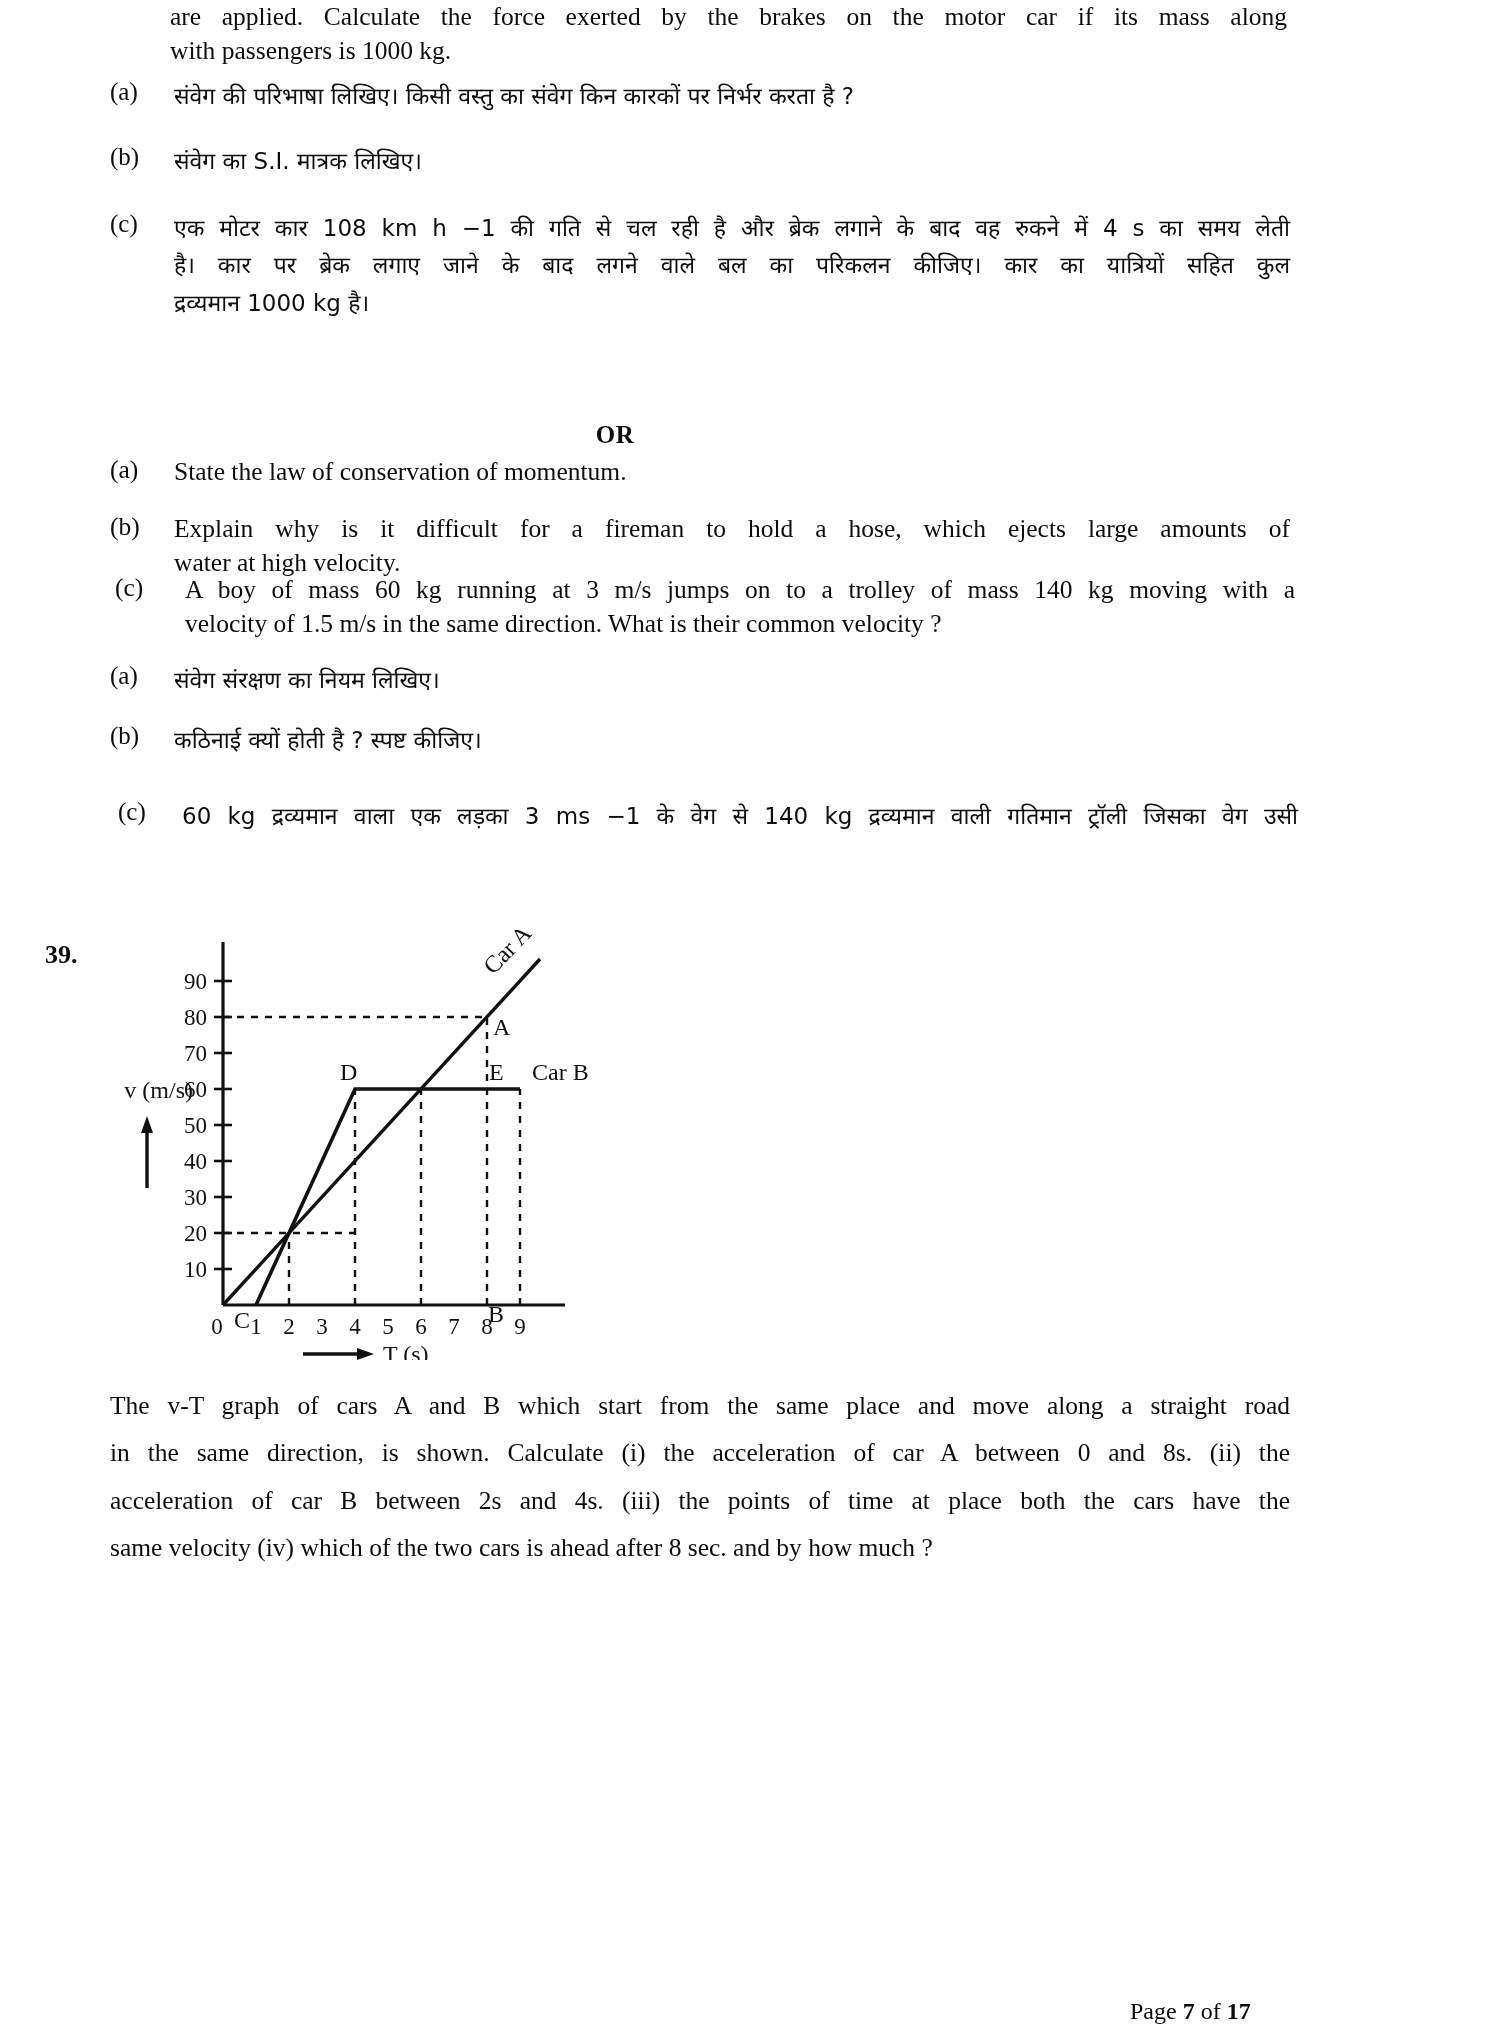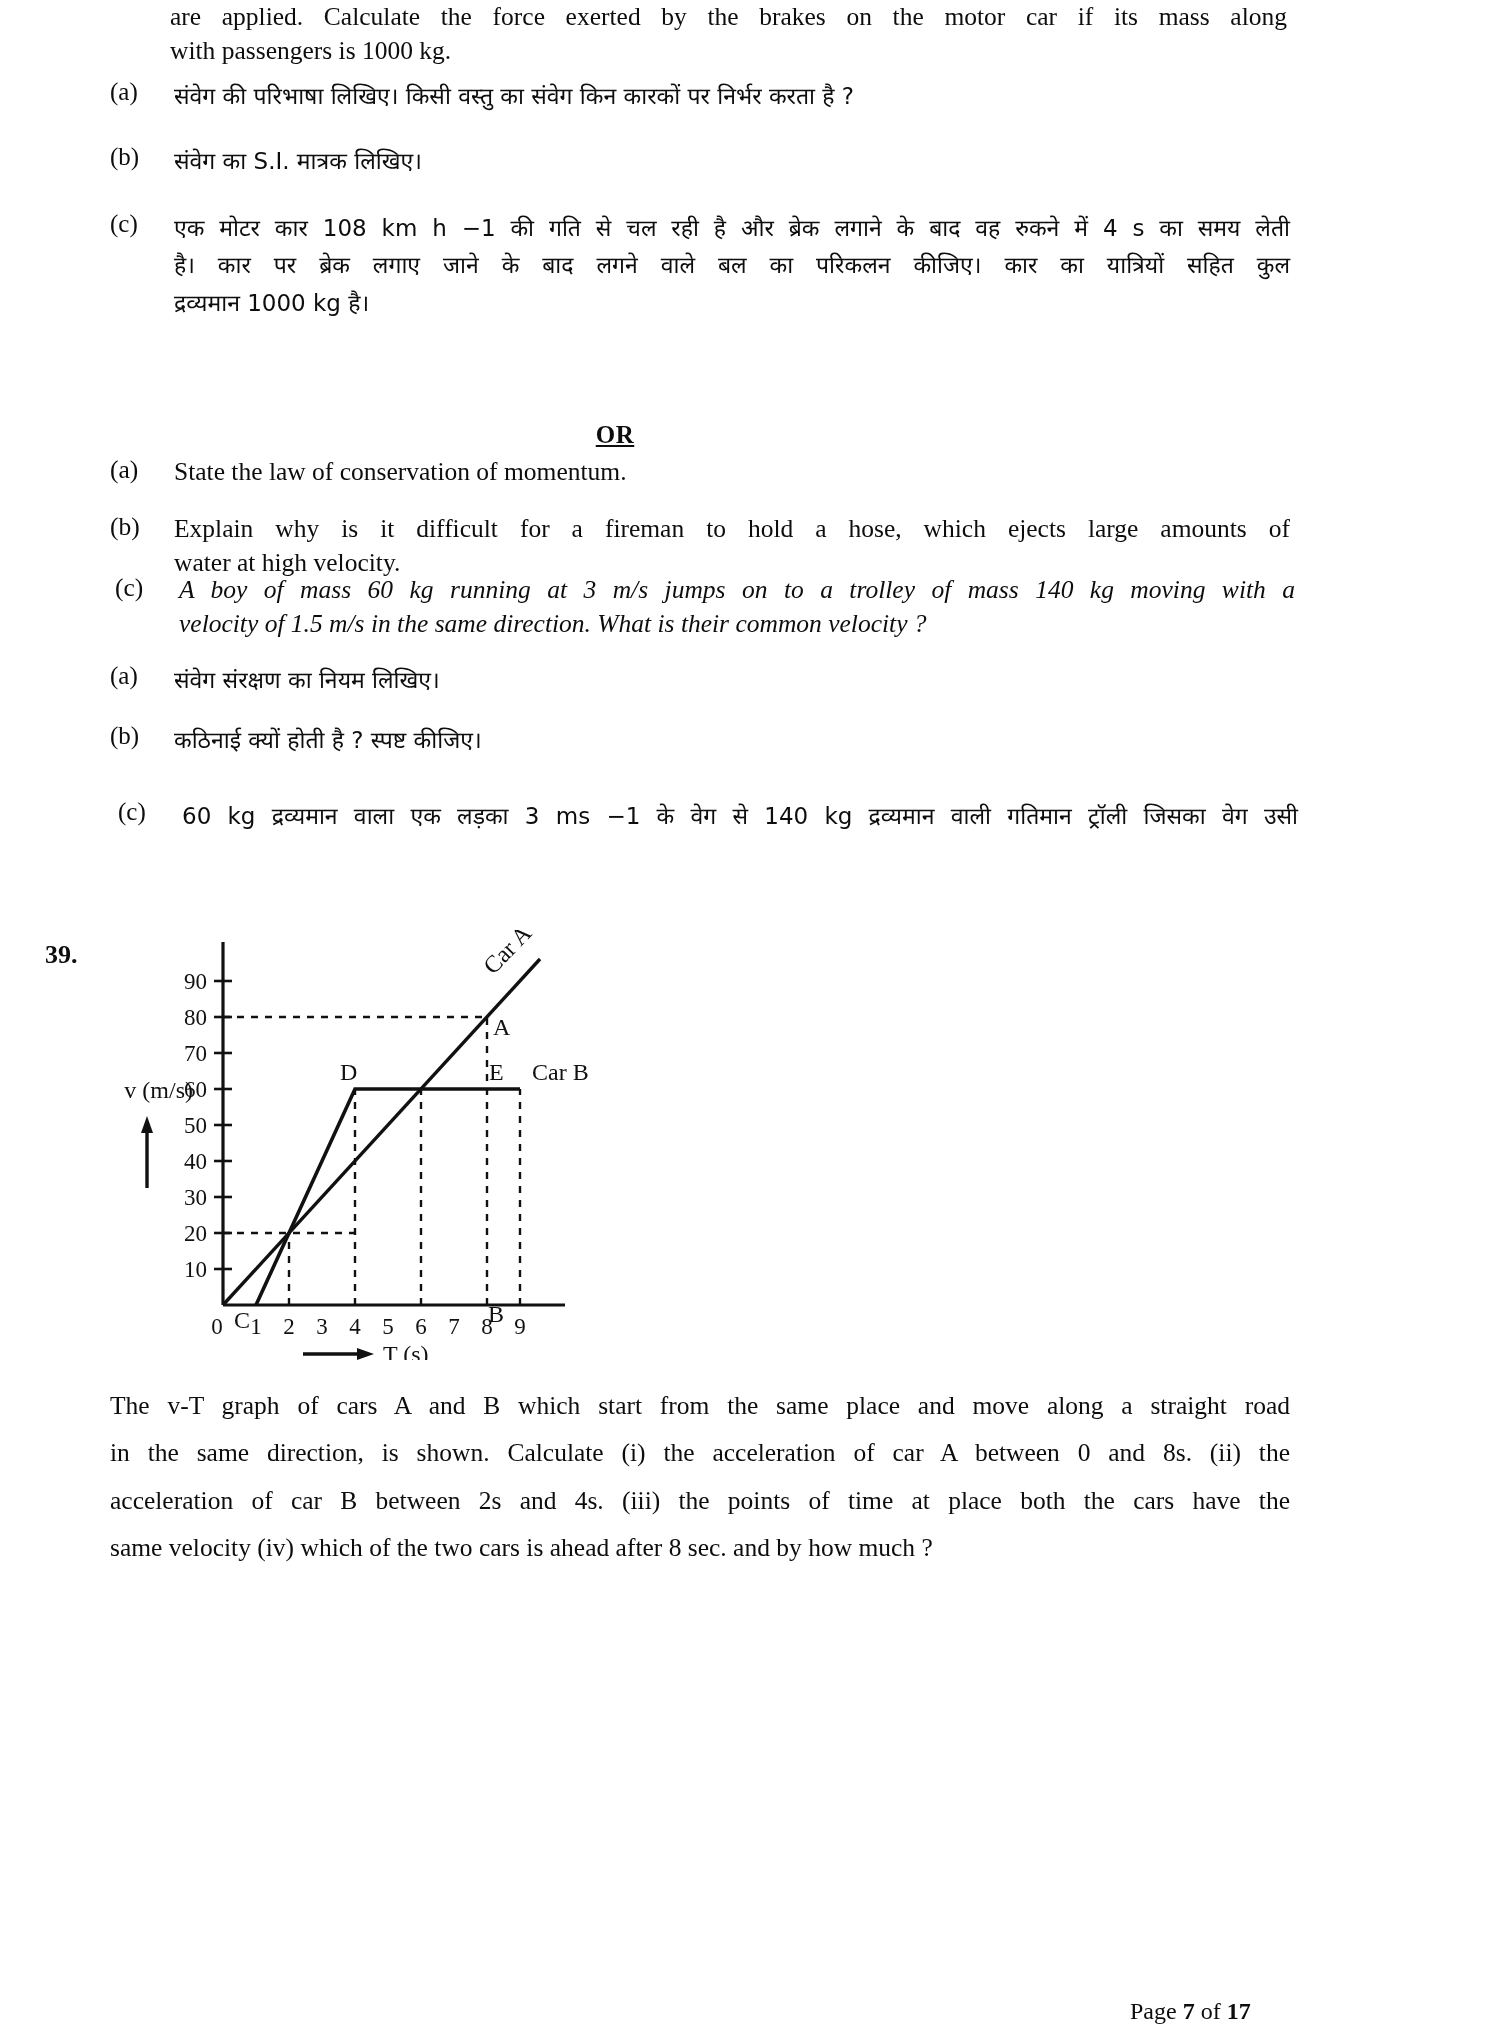--- a/index.html
+++ b/index.html
@@ -26,21 +26,21 @@
   
   .blk{position:absolute;}
 
   #top-en{left:170px;top:0px;width:1117px;}
   #top-en p{margin:0;}
 
   #q-a-hi{left:110px;top:78px;width:1180px;}
   #q-b-hi{left:110px;top:143px;width:1180px;}
   #q-c-hi{left:110px;top:210px;width:1180px;}
 
-  #or-label{left:0;top:418px;width:1230px;text-align:center;font-weight:bold;font-size:25px;letter-spacing:.5px;text-decoration:underline;}
+  #or-label{left:0;top:418px;width:1230px;text-align:center;font-weight:bold;font-size:25px;letter-spacing:.5px;}
 
   #e-a{left:110px;top:455px;width:1180px;}
   #e-b{left:110px;top:512px;width:1180px;}
   #e-c{left:115px;top:573px;width:1180px;}
 
   #h-a{left:110px;top:662px;width:1180px;}
   #h-b{left:110px;top:722px;width:1180px;}
   #h-c{left:118px;top:798px;width:1180px;}
 
   #q23-num{left:45px;top:940px;font-weight:bold;font-size:26px;}
@@ -49,21 +49,21 @@
 
   #bottom-text{left:110px;top:1382px;width:1180px;}
   #bottom-text p{margin:0 0 0 0;line-height:1.86;}
 
   #pagefoot{left:1130px;top:1995px;font-size:24px;}
   #pagefoot b{font-weight:bold;}
 
   .qlabel-en{width:64px;font-size:25.5px;}
   .qlabel-hi{width:64px;font-size:25px;font-family:"Liberation Serif","DejaVu Serif",serif;}
 
-  .indent-sm{margin-left:0;font-style:italic;}
+  .indent-sm{margin-left:6px;}
 
   
   svg.graph{display:block;}
   text.ax{font-family:"Liberation Serif","DejaVu Serif",serif;font-size:23px;fill:#111;}
   text.pt{font-family:"Liberation Serif","DejaVu Serif",serif;font-size:24px;fill:#111;}
   text.vlabel{font-family:"Liberation Serif","DejaVu Serif",serif;font-size:24px;fill:#111;}
 </style>
 </head>
 <body>
 

